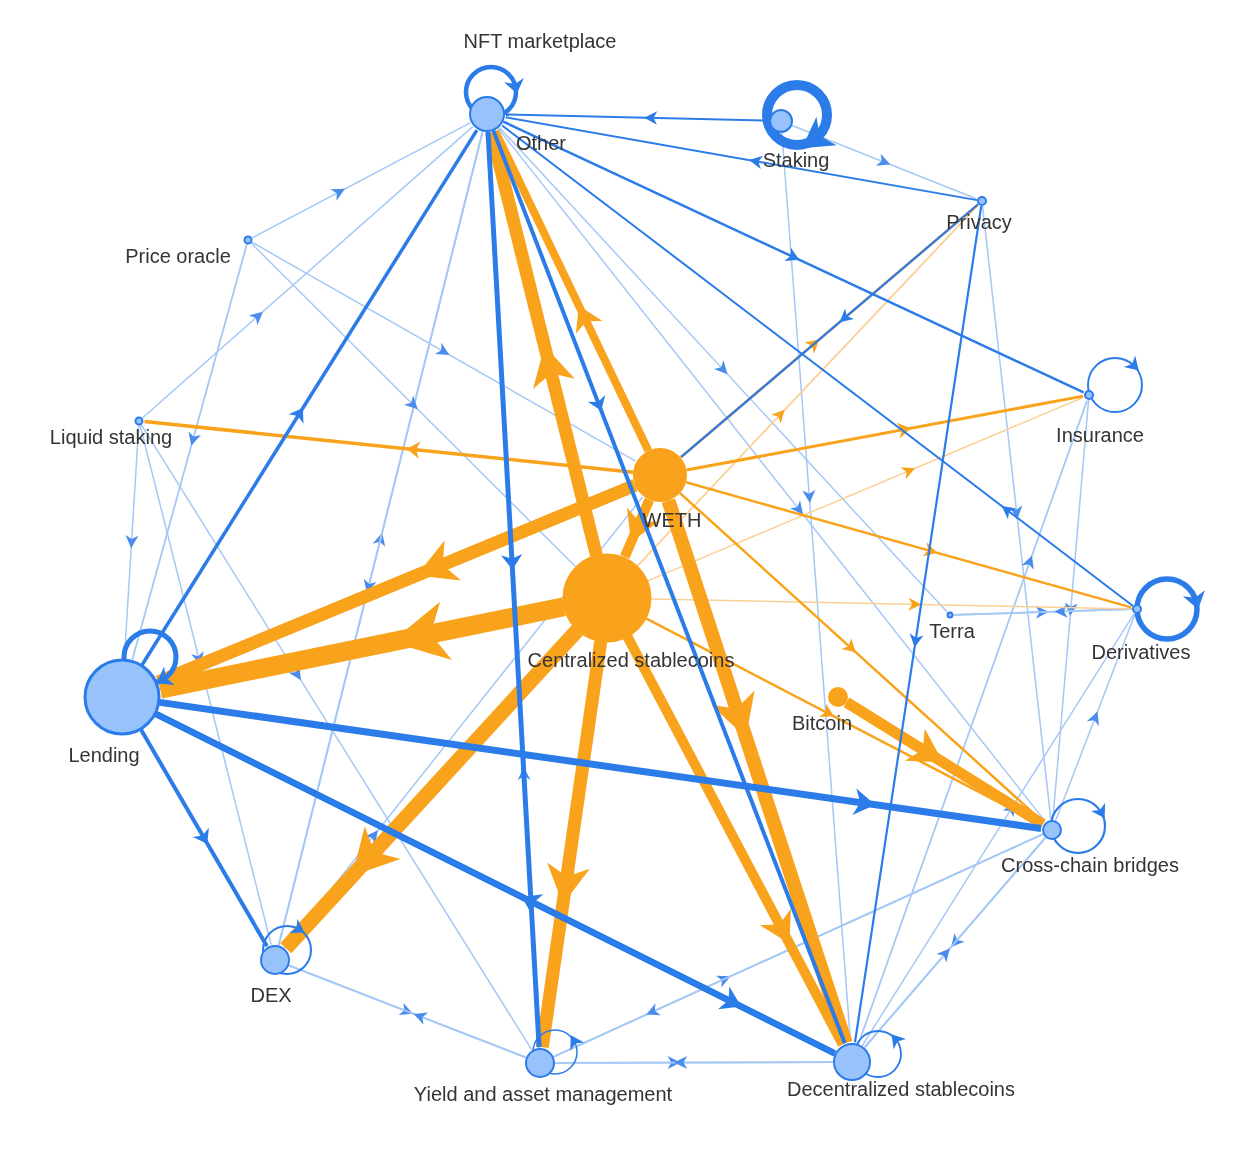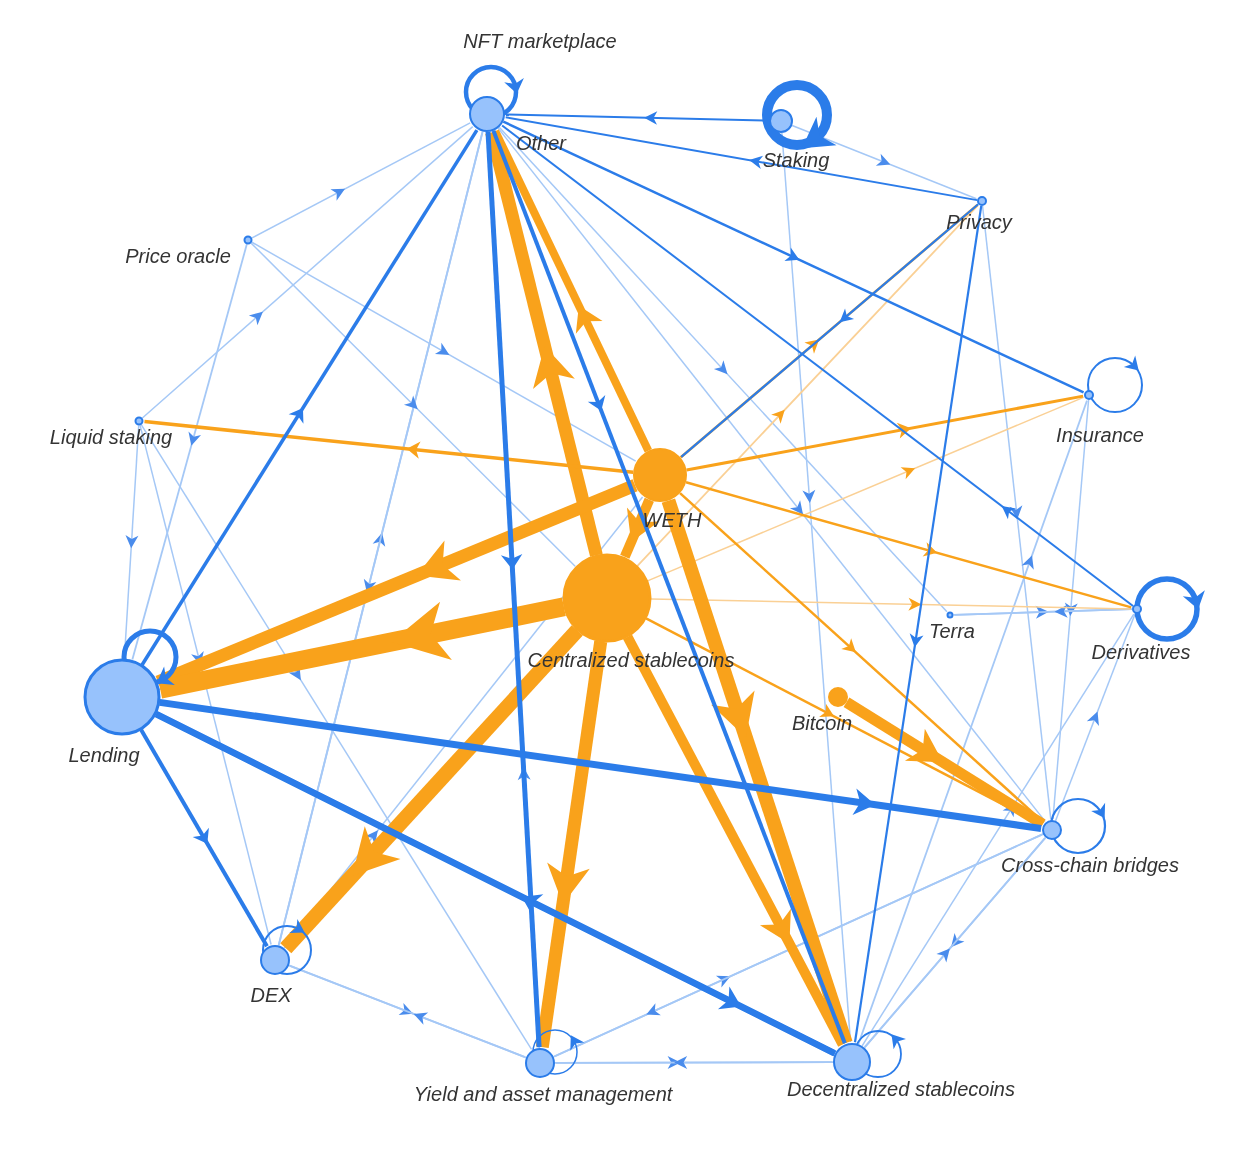--- a/index.html
+++ b/index.html
@@ -1,17 +1,17 @@
 <!DOCTYPE html>
 <html><head>
 <meta charset="utf-8">
 <style>
   html,body{margin:0;padding:0;background:#ffffff;}
   .stage{position:relative;width:1240px;height:1158px;background:#ffffff;overflow:hidden;
-         font-family:"Liberation Sans",sans-serif;font-style:italic;}
+         font-family:"Liberation Sans",sans-serif;}
   svg{display:block;}
   text.node-label{font-family:"Liberation Sans",sans-serif;font-size:20px;fill:#343434;}
 </style>
 </head>
 <body>
 
 <div class="stage">
   <svg id="graph" width="1248" height="1158" viewBox="0 0 1248 1158" xmlns="http://www.w3.org/2000/svg">
       <g>
         <g>

